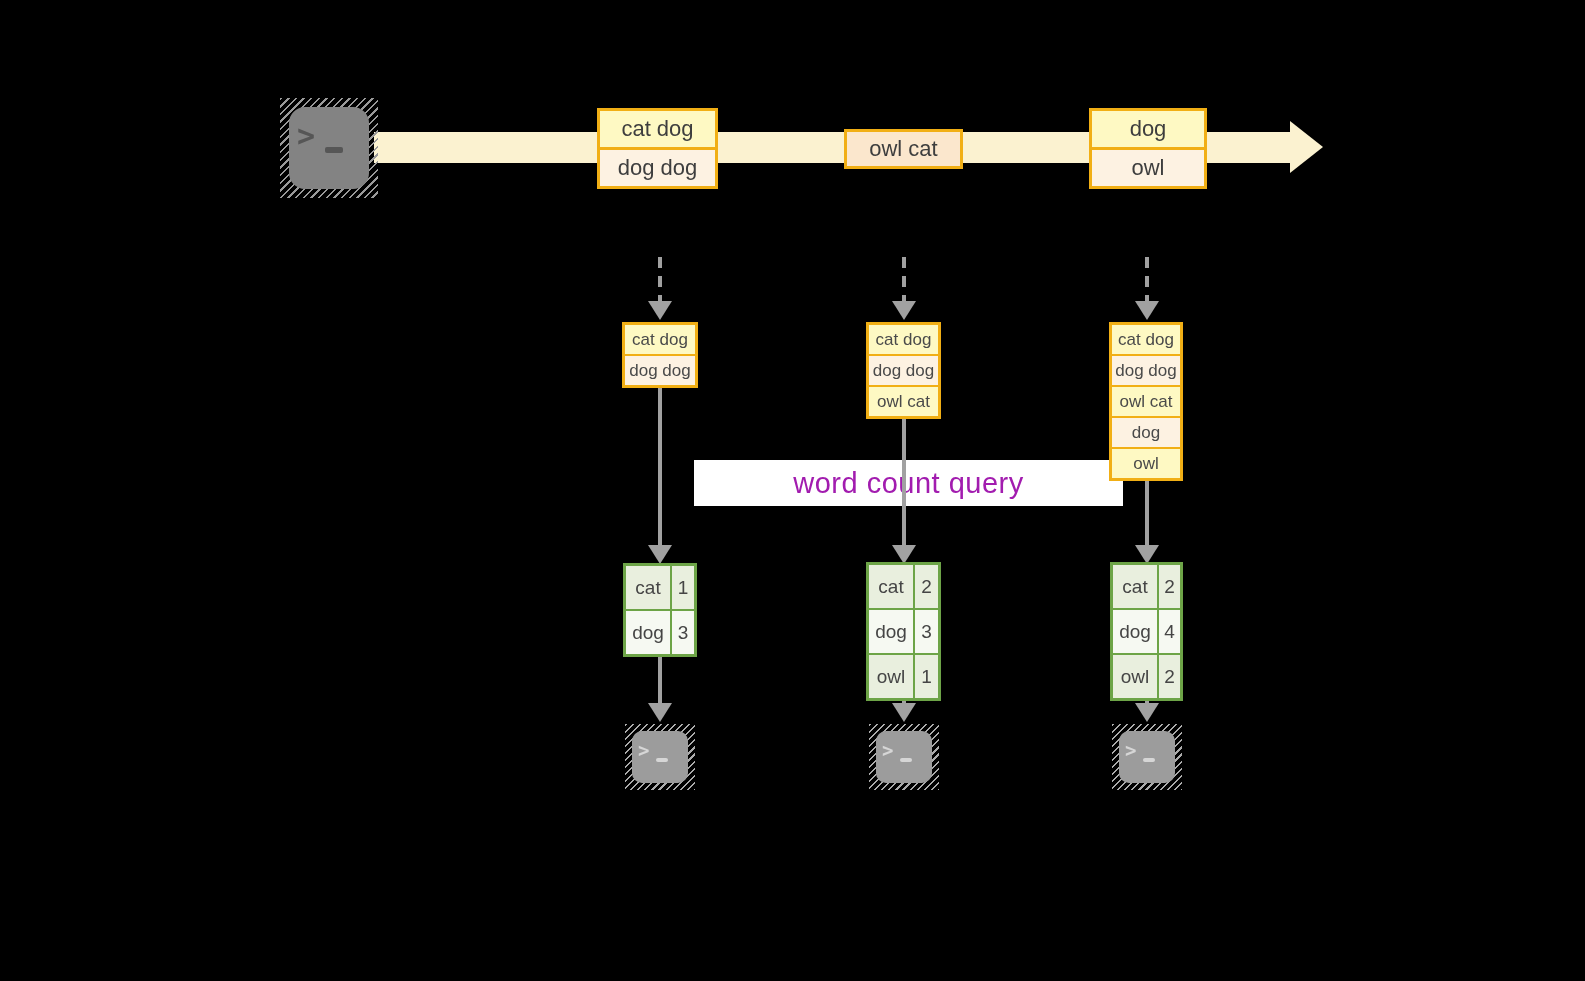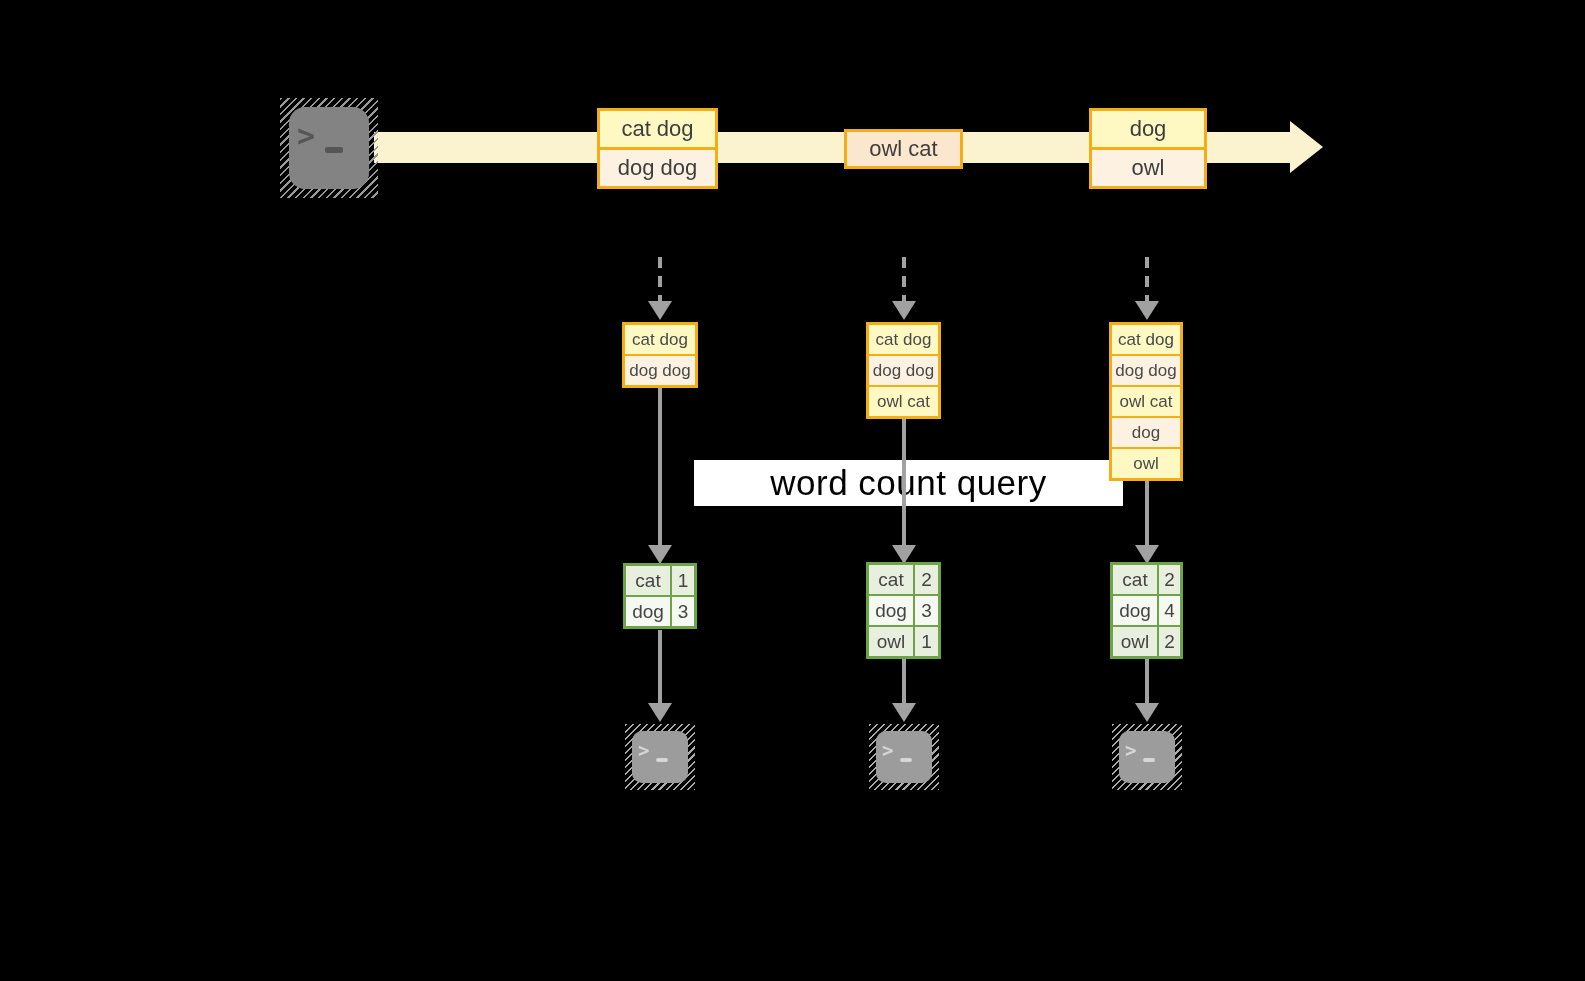--- a/index.html
+++ b/index.html
@@ -34,32 +34,32 @@
 
   
   .stack{position:absolute;border:3px solid #f1af15;z-index:3;box-sizing:border-box;}
   .stack .scell{height:29px;display:flex;align-items:center;justify-content:center;
                 font-size:17px;color:#4a4a4a;}
   .stack .scell + .scell{border-top:2px solid #f1af15;}
 
   
   .qband{position:absolute;left:694px;top:460px;width:429px;height:46px;background:#ffffff;
          z-index:1;display:flex;align-items:center;justify-content:center;}
-  .qband span{font-size:35px;color:#000000;letter-spacing:.5px;}
+  .qband span{font-size:29px;color:#a21caf;letter-spacing:.5px;}
 
   
   .vshaft{position:absolute;width:4px;background:#a1a1a1;z-index:2;}
   .vshaft.dashed{background:repeating-linear-gradient(180deg,#a1a1a1 0 11px,transparent 11px 19px);}
   .vhead{position:absolute;width:0;height:0;z-index:2;
          border-left:12px solid transparent;border-right:12px solid transparent;
          border-top:19px solid #a1a1a1;}
 
   
   .gtable{position:absolute;border:3px solid #6da447;z-index:3;box-sizing:border-box;}
-  .grow{display:flex;height:29px;}
+  .grow{display:flex;height:43px;}
   .grow + .grow{border-top:2px solid #6da447;}
   .gname{flex:0 0 44px;border-right:2px solid #6da447;display:flex;align-items:center;
          justify-content:center;font-size:19px;color:#454545;}
   .gval{flex:1;display:flex;align-items:center;justify-content:center;
         font-size:19px;color:#454545;}
   .g-dark{background:#e9efde;}
   .g-light{background:#f6f9f2;}
 </style>
 </head>
 <body>

